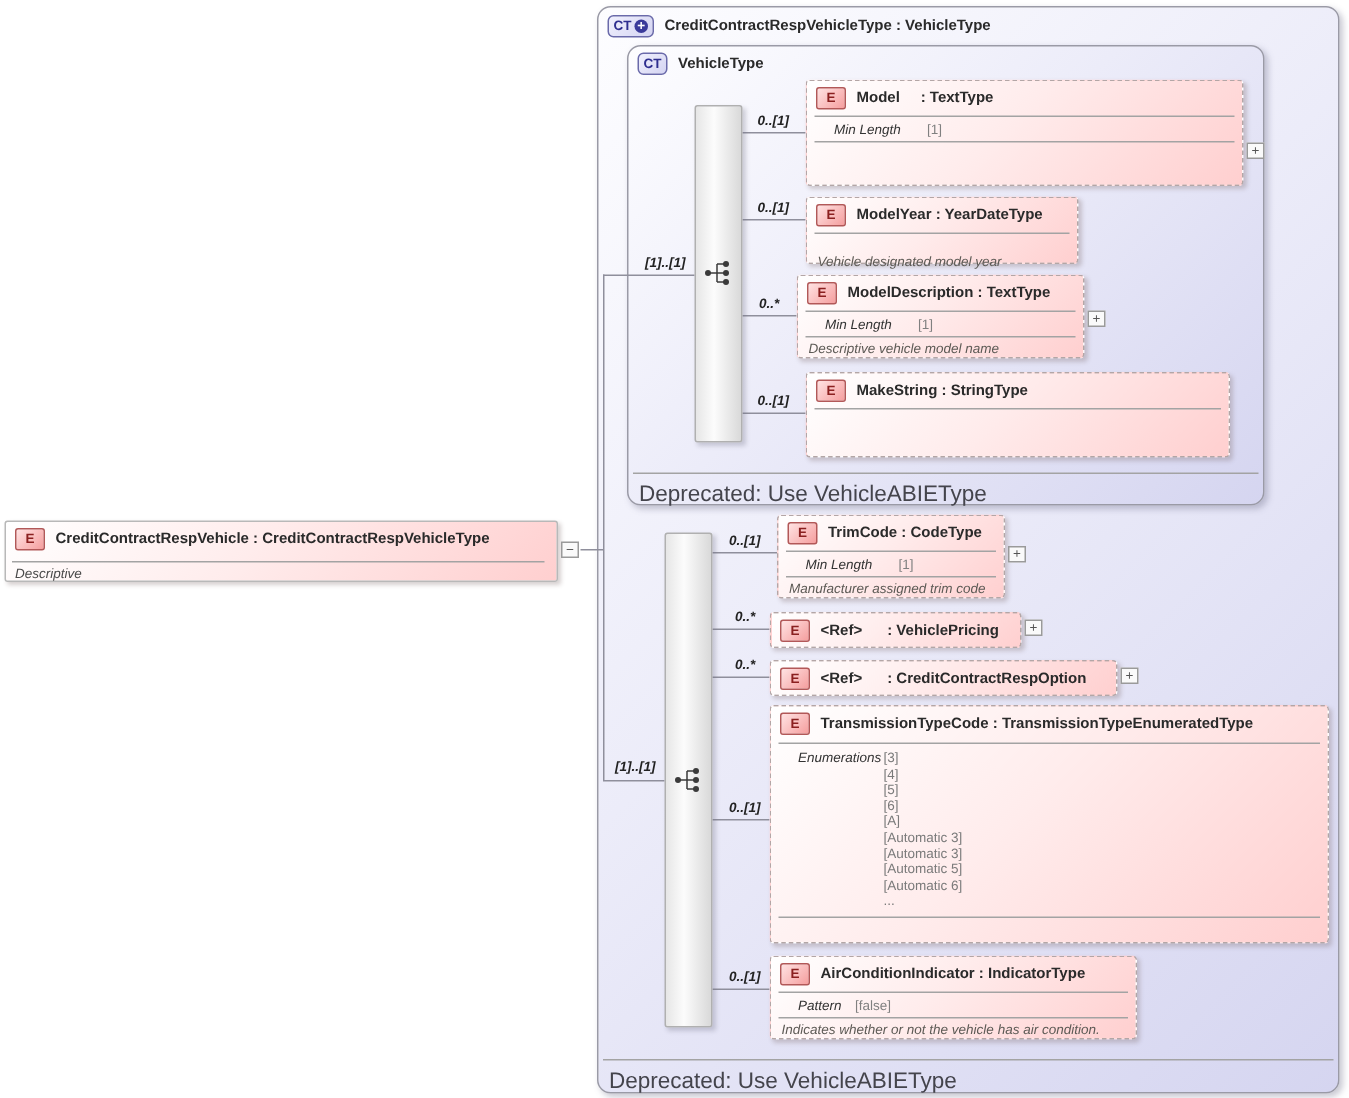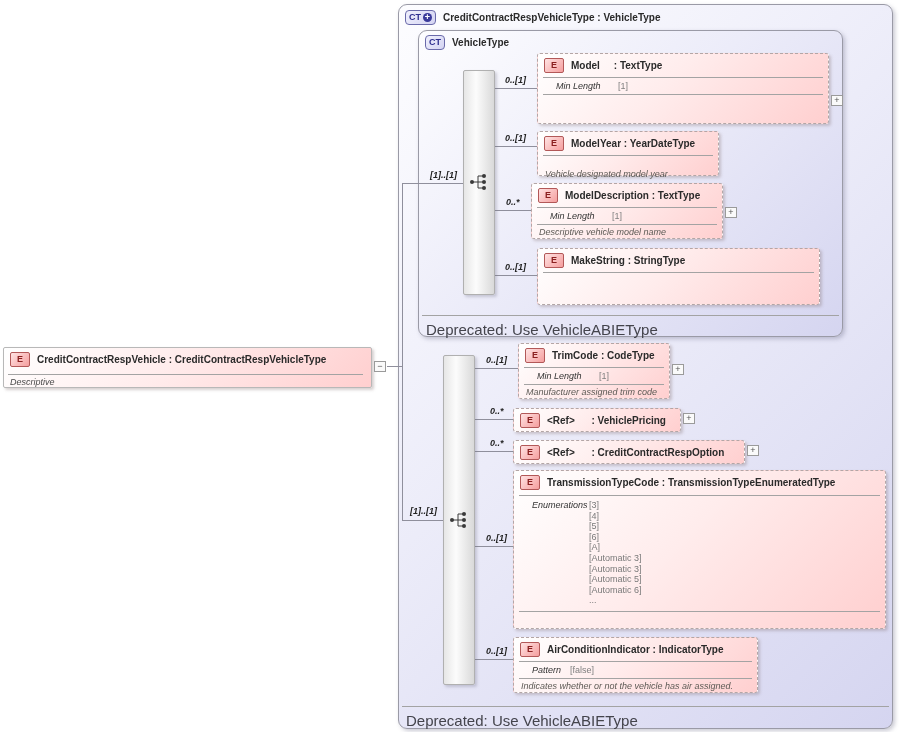--- a/index.html
+++ b/index.html
@@ -234,16 +234,16 @@
     <div class="trow">
         <span class="badge-e">E</span>
       <span class="title">AirConditionIndicator : IndicatorType</span>
       </div>
     <div class="sep" style="top:23px;"></div>
     <div class="facet" style="top:27px;">
         <span class="flabel" style="width:38px;">Pattern</span>
         <span class="fvalue">[false]</span>
       </div>
     <div class="sep" style="top:40px;"></div>
-    <div class="doc" style="top:43px;">Indicates whether or not the vehicle has air assigned.</div>
+    <div class="doc" style="top:43px;">Indicates whether or not the vehicle has air condition.</div>
   </div>
 
 </div>
 
 </body></html>

